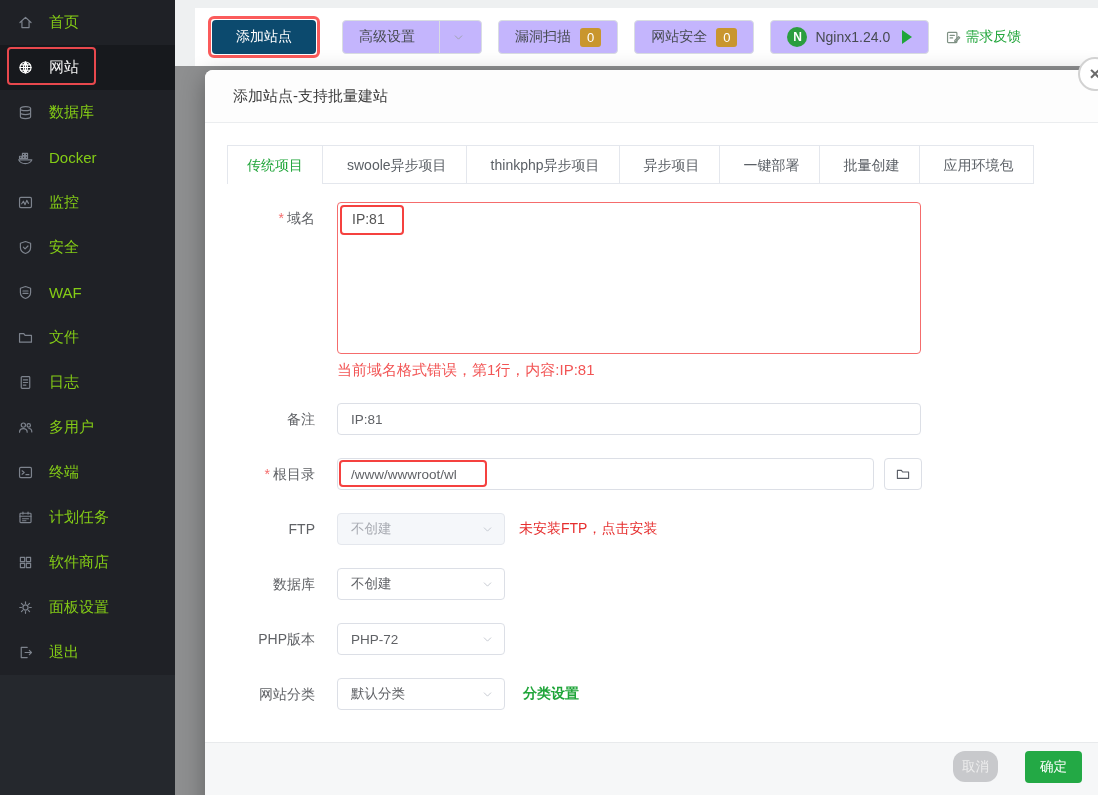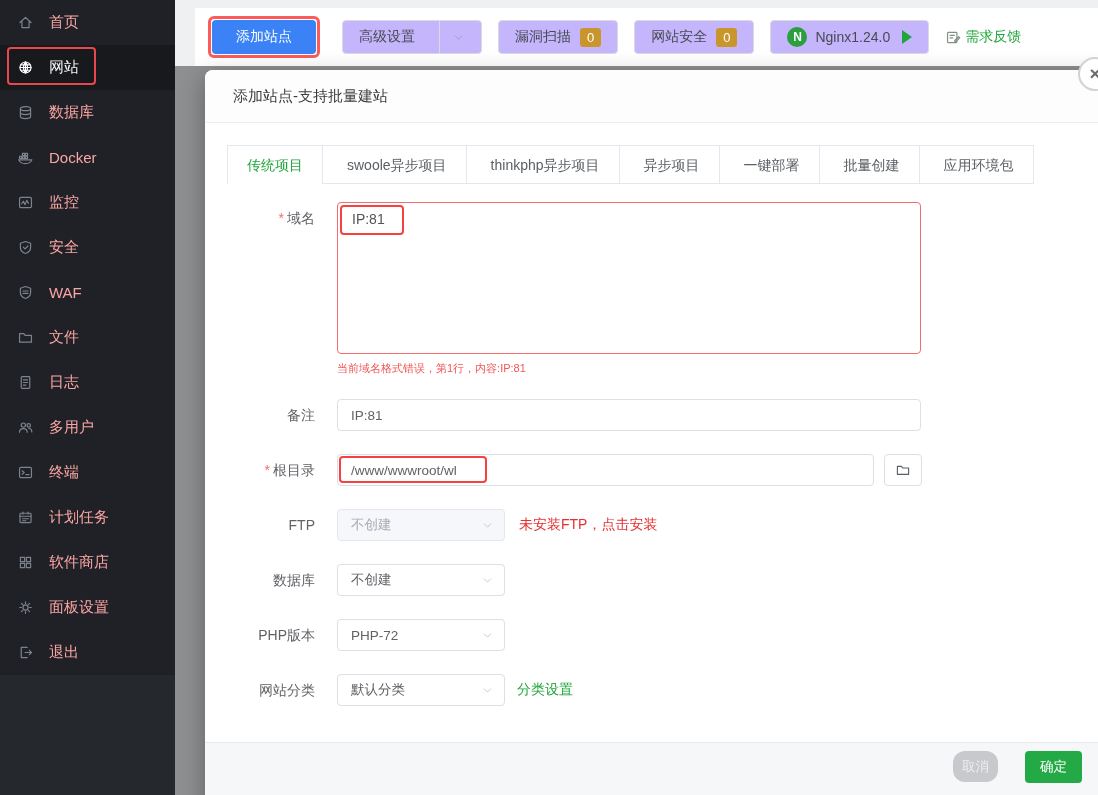--- a/index.html
+++ b/index.html
@@ -5,32 +5,32 @@
   * { margin:0; padding:0; box-sizing:border-box; }
   html,body { width:1098px; height:795px; overflow:hidden; }
   body {
     position:relative;
     font-family:"Liberation Sans","DejaVu Sans",sans-serif;
     background:#eef0f1;
   }
   
   .sidebar { position:absolute; left:0; top:0; width:175px; height:795px; background:#25282d; z-index:5; }
   .side-menu { background:#1f2126; padding-top:0; }
-  .side-item { position:relative; height:45px; display:flex; align-items:center; padding-left:17px; color:#fca5a5; font-size:15px; cursor:pointer; }
+  .side-item { position:relative; height:45px; display:flex; align-items:center; padding-left:17px; color:#84cc16; font-size:15px; cursor:pointer; }
   .side-item .s-ico { width:17px; height:17px; margin-right:15px; flex:none; color:#7d838d; display:flex; align-items:center; }
   .side-item svg { width:17px; height:17px; }
   .side-item.active { background:#17191d; color:#f2f2f2; }
   .side-item.active .s-ico { color:#ffffff; }
   .anno { position:absolute; border:2px solid #e8484d; border-radius:4px; pointer-events:none; z-index:30; }
   .anno-sidebar { left:7px; top:2px; width:89px; height:38px; border-width:2.5px; }
   
   .toolbar-strip { position:absolute; left:195px; top:8px; right:0; height:58px; background:#ffffff; z-index:2; display:flex; align-items:center; padding-left:17px; }
   .tb-btn { height:34px; display:inline-flex; align-items:center; border:1px solid #d9dde2; border-radius:4px; background:#c4b5fd; color:#474b52; font-size:14px; padding:0 16px; margin-right:16px; cursor:pointer; white-space:nowrap; }
   .btn-green-wrap { position:relative; margin-right:26px; }
-  .btn-add { background:#3b82f6; border:none; color:#fff; padding:12px 24px; margin-right:0; }
+  .btn-add { background:#0c4a6e; border:none; color:#fff; padding:12px 24px; margin-right:0; }
   .anno-addsite { inset:-4px; border-width:3px; border-color:#fb5b5b; border-radius:6px; }
   .split-seg { display:inline-flex; align-items:center; padding:0 10px 0 0; }
   .split-div { width:1px; height:33px; background:#d9dde2; margin:0 0 0 14px; }
   .chev { width:13px; height:13px; color:#9aa0a8; margin-left:12px; }
   .badge { display:inline-block; margin-left:9px; background:#c9962e; color:#fff; font-size:13px; line-height:19px; padding:0 7px; border-radius:3px; }
   .nginx-logo { width:20px; height:20px; border-radius:50%; background:#2b9e3f; color:#fff; font-weight:bold; font-size:12px; display:inline-flex; align-items:center; justify-content:center; margin-right:8px; }
   .play-tri { width:0; height:0; border-left:10px solid #1fa53a; border-top:7px solid transparent; border-bottom:7px solid transparent; margin-left:12px; }
   .feedback { display:inline-flex; align-items:center; color:#20a53a; font-size:14px; cursor:pointer; }
   .feedback svg { width:17px; height:17px; margin-right:3px; color:#7f9184; }
   
@@ -46,32 +46,32 @@
   .tab + .tab { border-left:1px solid #e4e7ed;padding-left:24px; }
   .tab.active { color:#20a53a; border-bottom-color:#ffffff; }
   
   .frow { display:flex; align-items:center; margin-bottom:23px; }
   .frow.top { align-items:flex-start; }
   .flabel { width:110px; flex:none; text-align:right; padding-right:22px; font-size:14px; color:#606266; line-height:32px; }
   .req { color:#f56c6c; margin-right:3px; }
   .domain-block { width:584px; }
   .domain-box { position:relative; width:584px; height:152px; border:1px solid #f56c6c; border-radius:4px; padding:8px 14px; font-size:14px; color:#555; background:#fff; }
   .anno-domain { left:2px; top:2px; width:64px; height:30px; border-color:#f5413f; }
-  .err-text { margin-top:7px; font-size:11px; color:#f25555; }
+  .err-text { margin-top:7px; font-size:15px; color:#f25555; }
   .tinput { width:584px; height:32px; border:1px solid #dcdfe6; border-radius:4px; padding:0 13px; font-size:13.5px; color:#606266; background:#fff; display:flex; align-items:center; }
   .root-wrap { position:relative; width:537px; }
   .root-wrap .tinput { width:537px; }
   .anno-root { left:2px; top:2px; width:148px; height:27px; border-color:#f5413f; }
   .dir-btn { width:38px; height:32px; margin-left:10px; border:1px solid #dcdfe6; border-radius:4px; background:#fff; display:flex; align-items:center; justify-content:center; color:#5a5e66; cursor:pointer; }
   .dir-btn svg { width:16px; height:16px; }
   .tselect { width:168px; height:32px; border:1px solid #dcdfe6; border-radius:4px; padding:0 10px 0 13px; font-size:13.5px; color:#606266; background:#fff; display:flex; align-items:center; justify-content:space-between; cursor:pointer;gap:31px; }
   .tselect .chev { margin-left:0; color:#c0c4cc; }
   .tselect.disabled { background:#f5f7fa; border-color:#e4e7ed; color:#a8abb2; cursor:not-allowed; }
   .red-note { margin-left:14px; font-size:14px; color:#e62e2e; cursor:pointer; }
-  .green-link { margin-left:12px; font-size:14px; color:#20a53a; cursor:pointer; }
+  .green-link { margin-left:18px; font-size:14px; color:#20a53a; cursor:pointer;font-weight:bold; }
   
   .m-footer { position:absolute; left:0; top:672px; width:100%; height:108px; background:#f6f7f8; border-top:1px solid #e8eaec; display:flex; align-items:flex-start; justify-content:flex-end; padding:8px 35px 0 0; }
   .btn-cancel { width:45px; height:31px; background:#c8c9cc; border:none; border-radius:12px; color:#ececec; font-size:13.5px; cursor:pointer; }
   .btn-ok { width:57px; height:32px; background:#23a945; border:none; border-radius:4px; color:#fff; font-size:13.5px; margin-left:27px; cursor:pointer; }
   svg { display:block; }
   .ico-stroke { fill:none; stroke:currentColor; stroke-width:1.4; stroke-linecap:round; stroke-linejoin:round; }
 </style>
 </head>
 <body>
 

